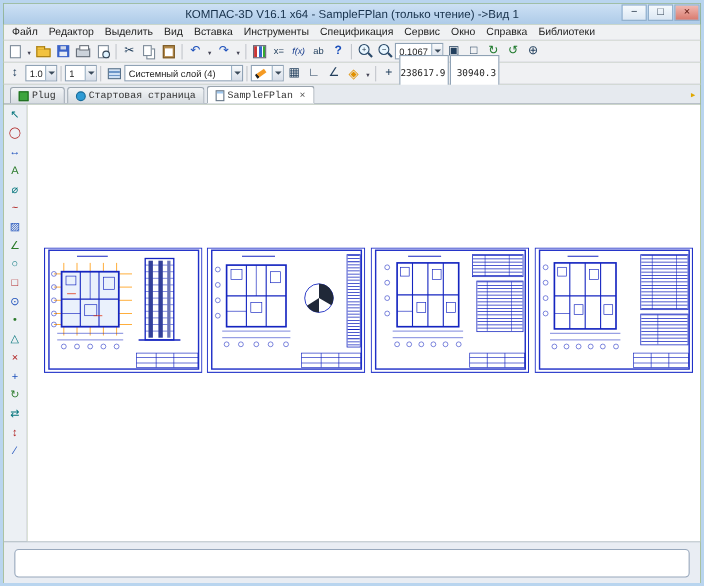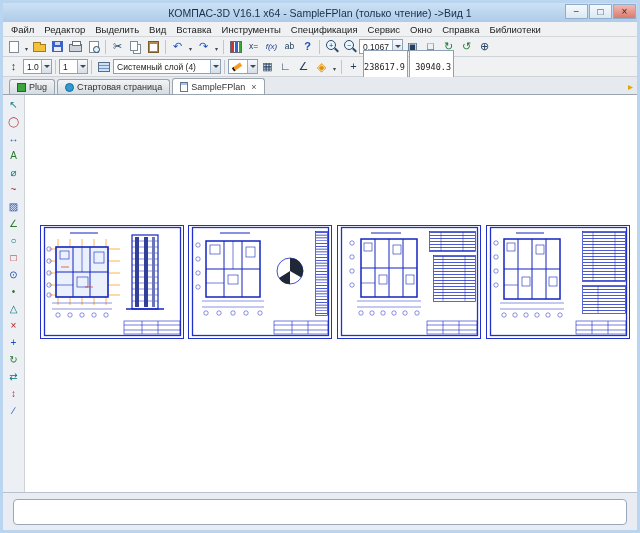--- a/index.html
+++ b/index.html
@@ -48,21 +48,21 @@
   .csslayer{width:12px;height:10px;border:1px solid #56708a;background:repeating-linear-gradient(#cfe0f4 0 2px,#6d96c8 2px 3px);}
   .pencil{width:10px;height:4px;background:linear-gradient(90deg,#222 0 2px,#f59a23 2px 100%);transform:rotate(-35deg);display:inline-block;}
   
   .combo{display:inline-flex;align-items:center;height:15px;background:#fff;border:1px solid #8fa2b5;font-size:8.5px;color:#222;padding-left:3px;flex:0 0 auto;}
   .combo .val{white-space:nowrap;overflow:hidden;}
   .combo .ar{width:10px;height:13px;margin-left:auto;background:linear-gradient(#f8fafc,#d7dee8);border-left:1px solid #9ab0c4;display:flex;align-items:center;justify-content:center;}
   .combo .ar::after{content:"";width:0;height:0;border:3px solid transparent;border-top-color:#3a4a5a;margin-top:3px;}
   .w30{width:30px;} .w36{width:29px;} .w50{width:44px;} .w110{width:108px;}
   .coord{width:45px;height:14px;background:#fff;border:1px solid #8fa2b5;font-family:"DejaVu Sans Mono",monospace;font-size:8.5px;display:inline-flex;align-items:center;justify-content:flex-end;padding:16px 2px;color:#222;flex:0 0 auto;}
   
-  .tabbar{height:18px;background:#e6eaef;border-bottom:1px solid #9aa4ae;display:flex;align-items:flex-end;padding:2px 4px 0 6px;flex:0 0 auto;}
+  .tabbar{height:18px;background:#e6eaef;border-bottom:1px solid #9aa4ae;display:flex;align-items:flex-end;padding:2px 4px 0 6px;flex:0 0 auto;font-family:Liberation Mono, monospace;}
   .tab{display:inline-flex;align-items:center;gap:3px;padding:0 7px;height:15px;background:linear-gradient(#f2f4f6,#d7dce1);border:1px solid #9aa4ae;border-bottom:none;border-radius:3px 3px 0 0;font-size:9px;color:#333;margin-right:2px;white-space:nowrap;}
   .tab.active{background:#fff;height:16px;}
   .tabico-plug{width:9px;height:9px;background:#3da53d;border:1px solid #1e6b1e;}
   .tabico-start{width:9px;height:9px;background:#2f9bd4;border-radius:50%;border:1px solid #176b99;}
   .tabico-doc{width:8px;height:10px;background:#fff;border:1px solid #678;box-shadow:inset 0 2px 0 #9cc6f0;}
   .tabclose{margin-left:3px;font-size:9px;color:#555;}
   .tablist{margin-left:auto;color:#e0a800;font-size:10px;align-self:center;}
   
   .main{flex:1 1 auto;display:flex;min-height:0;}
   .lefttools{width:22px;background:#ecf0f4;border-right:1px solid #cfd3d8;display:flex;flex-direction:column;align-items:center;padding-top:2px;gap:1px;overflow:hidden;}

